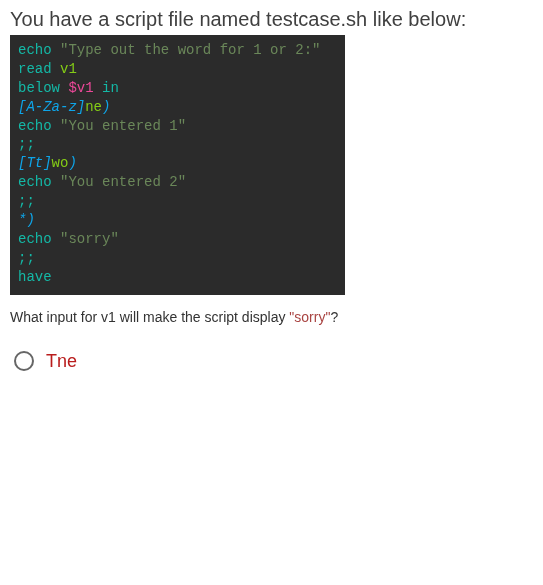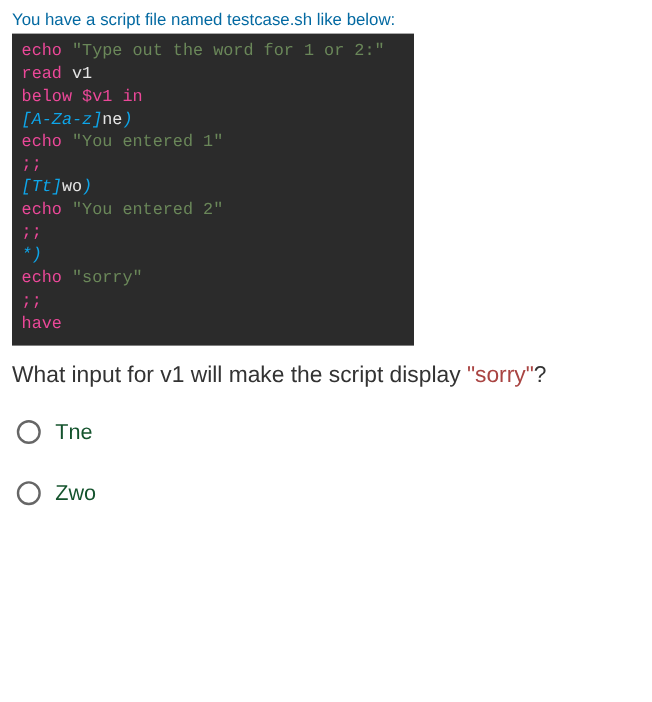--- a/index.html
+++ b/index.html
@@ -6,42 +6,42 @@
     margin: 0;
     padding: 8px 10px;
     font-family: Arial, Helvetica, sans-serif;
     color: #333;
     font-size: 18px;
     width: 543px;
     box-sizing: border-box;
     background: #fff;
   }
   .intro {
-    color: #0369a1;
+    color: #404040;
     margin-bottom: 4px;
-    font-size: 14px;
+    font-size: 20px;
   }
   .code-block {
     background: #2b2b2b;
     padding: 6px 8px 8px 8px;
     font-family: "Consolas", "Menlo", "Courier New", monospace;
     font-size: 14px;
     line-height: 1.35;
     white-space: pre;
     width: 335px;
     box-sizing: border-box;
     margin-bottom: 14px;
   }
-  .c-default { color: #e5e5e5; font-family: Liberation Mono, monospace; }
-  .c-orange  { color: #ec4899; }
+  .c-default { color: #84cc16; font-family: Liberation Mono, monospace; }
+  .c-orange  { color: #14b8a6; }
   .c-green   { color: #6a8759; }
   .c-yellow  { color: #0ea5e9; font-style: italic; }
   .c-purple  { color: #ec4899; }
   .question {
-    font-size: 19px;
+    font-size: 14px;
     margin-bottom: 26px;
     color: #333;
   }
   .sorry {
     color: #a94442;
   }
   .options {
     display: flex;
     flex-direction: column;
     gap: 30px;
@@ -55,21 +55,21 @@
   .radio {
     width: 20px;
     height: 20px;
     border: 2px solid #666;
     border-radius: 50%;
     box-sizing: border-box;
     display: inline-block;
   }
   .option-label {
     font-size: 18px;
-    color: #14532d;
+    color: #b91c1c;
   }
 </style>
 </head>
 <body>
 
 <div class="intro">You have a script file named testcase.sh like below:</div>
 
 <div class="code-block"><span class="c-orange">echo </span><span class="c-green">"Type out the word for 1 or 2:"</span>
 <span class="c-orange">read </span><span class="c-default">v1</span>
 <span class="c-orange">below </span><span class="c-purple">$v1</span><span class="c-orange"> in</span>
@@ -86,17 +86,13 @@
 
 <div class="question">
   <span>What input for v1 will make the script display </span><span class="sorry">"sorry"</span><span>?</span>
 </div>
 
 <div class="options">
   <div class="option">
     <span class="radio"></span>
     <span class="option-label">Tne</span>
   </div>
-  <div class="option">
-    <span class="radio"></span>
-    <span class="option-label">Zwo</span>
-  </div>
 </div>
 
 </body></html>

